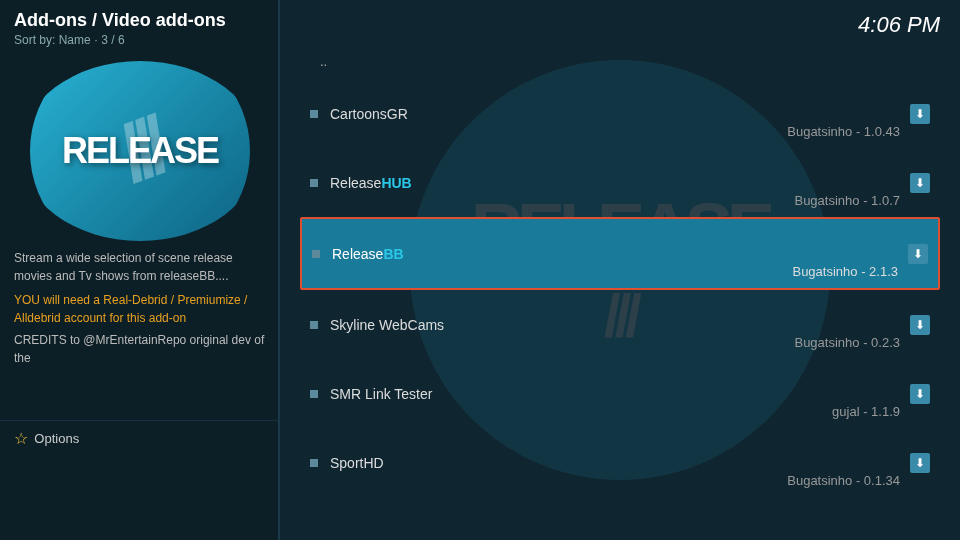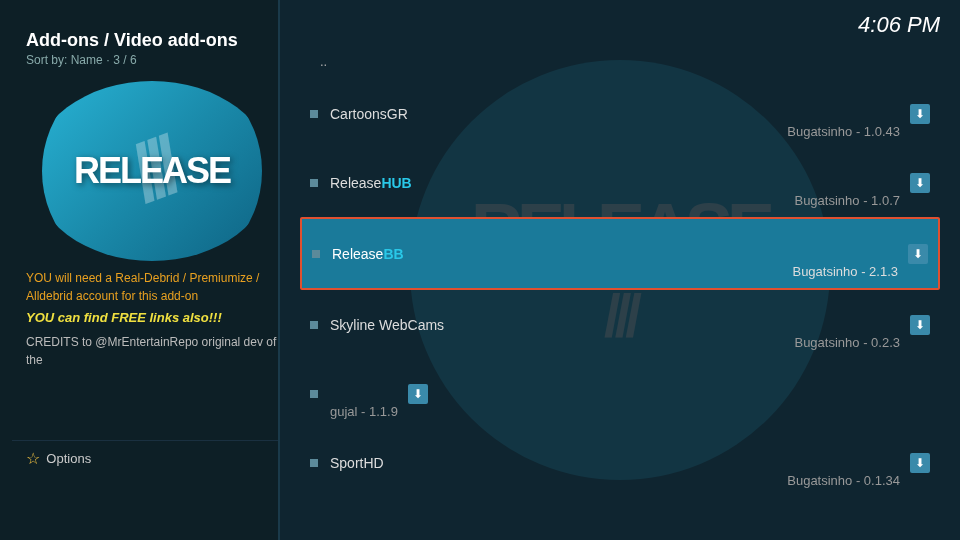--- a/index.html
+++ b/index.html
@@ -9,27 +9,26 @@
       background-color: #0d1f26;
       font-family: 'Arial', sans-serif;
       color: #ccc;
       overflow: hidden;
       position: relative;
     }
 
     
     .left-panel {
       position: absolute;
-      left: 12px; top: 0;
+      left: 0; top: 0;
       width: 280px;
       height: 456px;
       background-color: #0d1f26;
       display: flex;
       flex-direction: column;
-      margin-top: 20px;
     }
 
     .header-bar {
       padding: 10px 14px 6px 14px;
       background-color: #0d1f26;
     }
 
     .header-title {
       font-size: 18px;
       color: #fff;
@@ -300,22 +299,22 @@
   <div class="addon-image-container">
     <div class="addon-circle">
       <div class="addon-slash-overlay">
         <span class="slash-lines">///</span>
       </div>
       <div class="addon-logo-text">RELEASE</div>
     </div>
   </div>
 
   <div class="description-area">
+    <div class="desc-text">Stream a wide selection of scene release movies and Tv shows from releaseBB....</div>
     <div class="desc-warning">YOU will need a Real-Debrid / Premiumize / Alldebrid account for this add-on</div>
-    <div class="desc-free">YOU can find FREE links also!!!</div>
     <div class="desc-credits">CREDITS to @MrEntertainRepo original dev of the</div>
   </div>
 
   <div class="options-bar">
     <span class="options-star">☆</span>
     <span class="options-label">Options</span>
   </div>
 </div>
 
 <div class="panel-divider"></div>
@@ -353,20 +352,21 @@
           <div class="addon-dl-icon">⬇</div>
         </div>
         <div class="addon-item">
           <div class="addon-bullet"></div>
           <div class="addon-name">Skyline WebCams</div>
           <div class="addon-version">Bugatsinho - 0.2.3</div>
           <div class="addon-dl-icon">⬇</div>
         </div>
         <div class="addon-item">
           <div class="addon-bullet"></div>
+          <div class="addon-name">SMR Link Tester</div>
           <div class="addon-version">gujal - 1.1.9</div>
           <div class="addon-dl-icon">⬇</div>
         </div>
         <div class="addon-item">
           <div class="addon-bullet"></div>
           <div class="addon-name">SportHD</div>
           <div class="addon-version">Bugatsinho - 0.1.34</div>
           <div class="addon-dl-icon">⬇</div>
         </div>
       </div>

